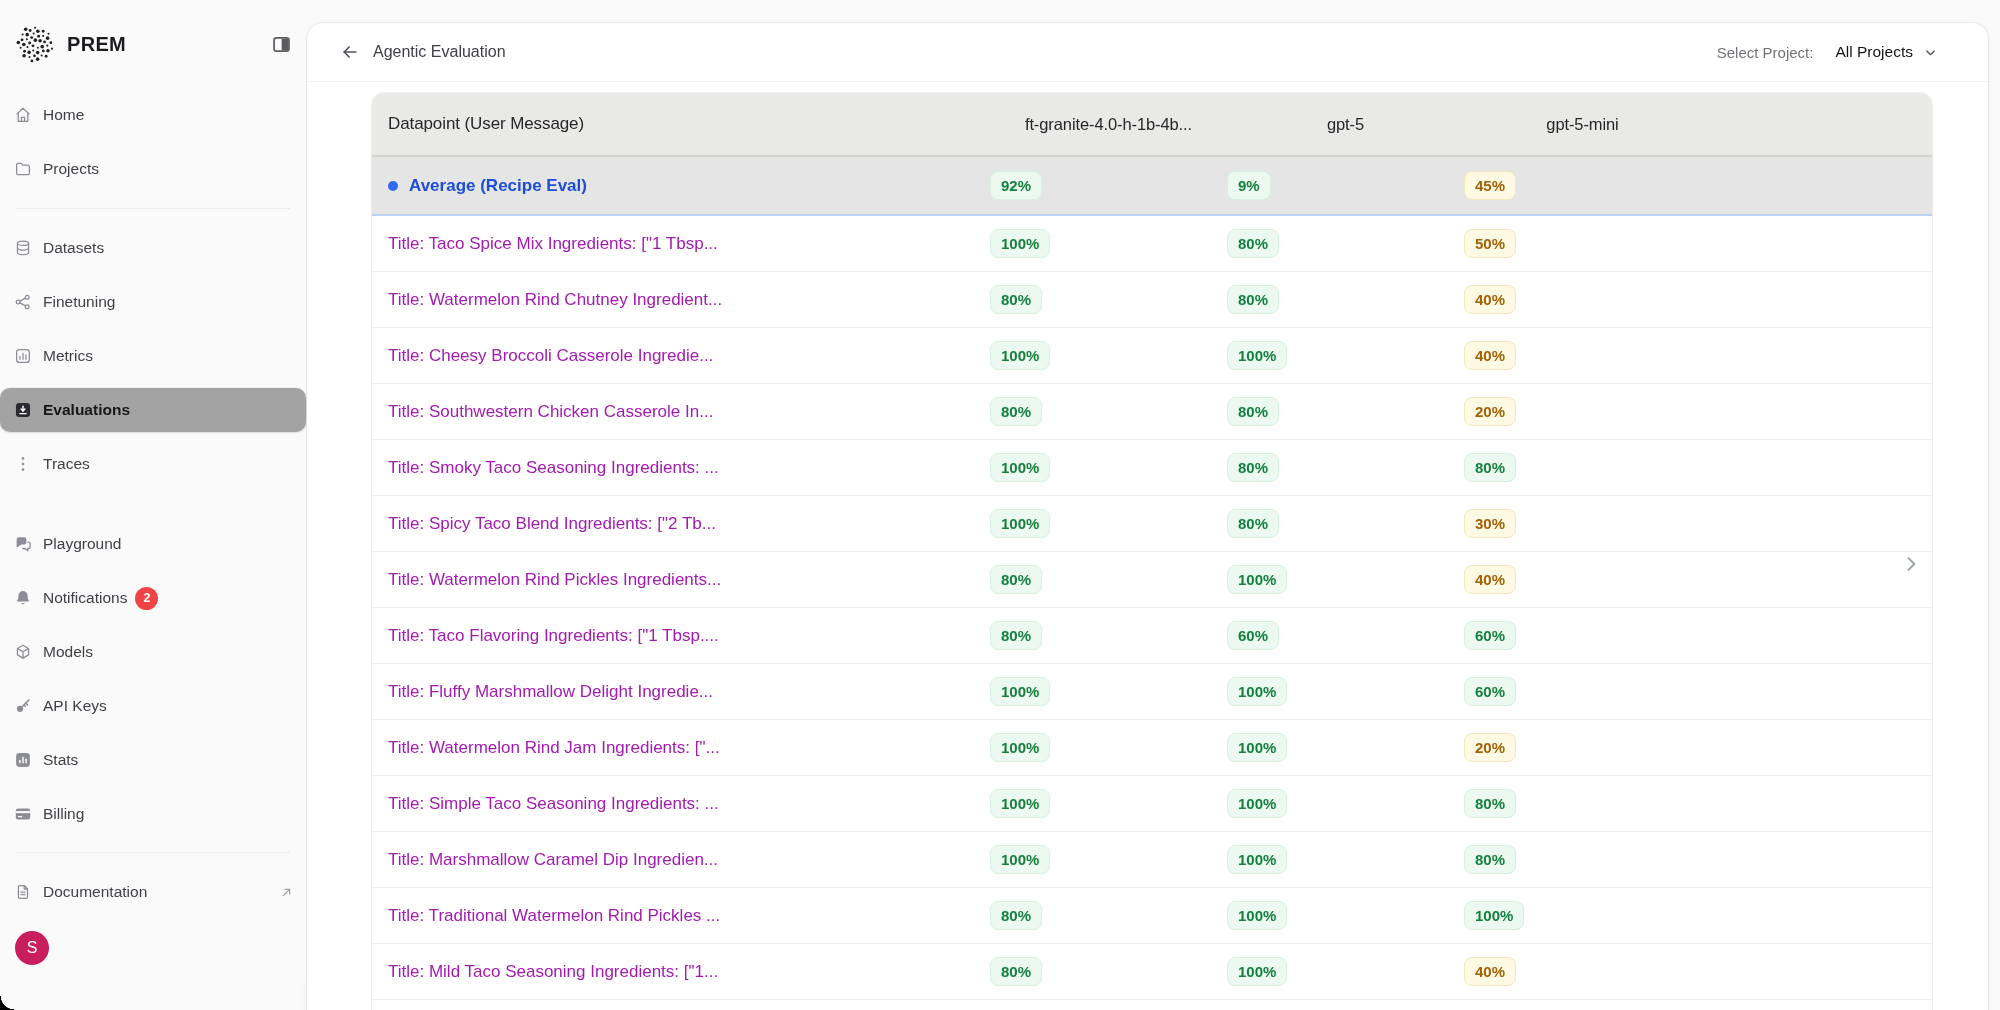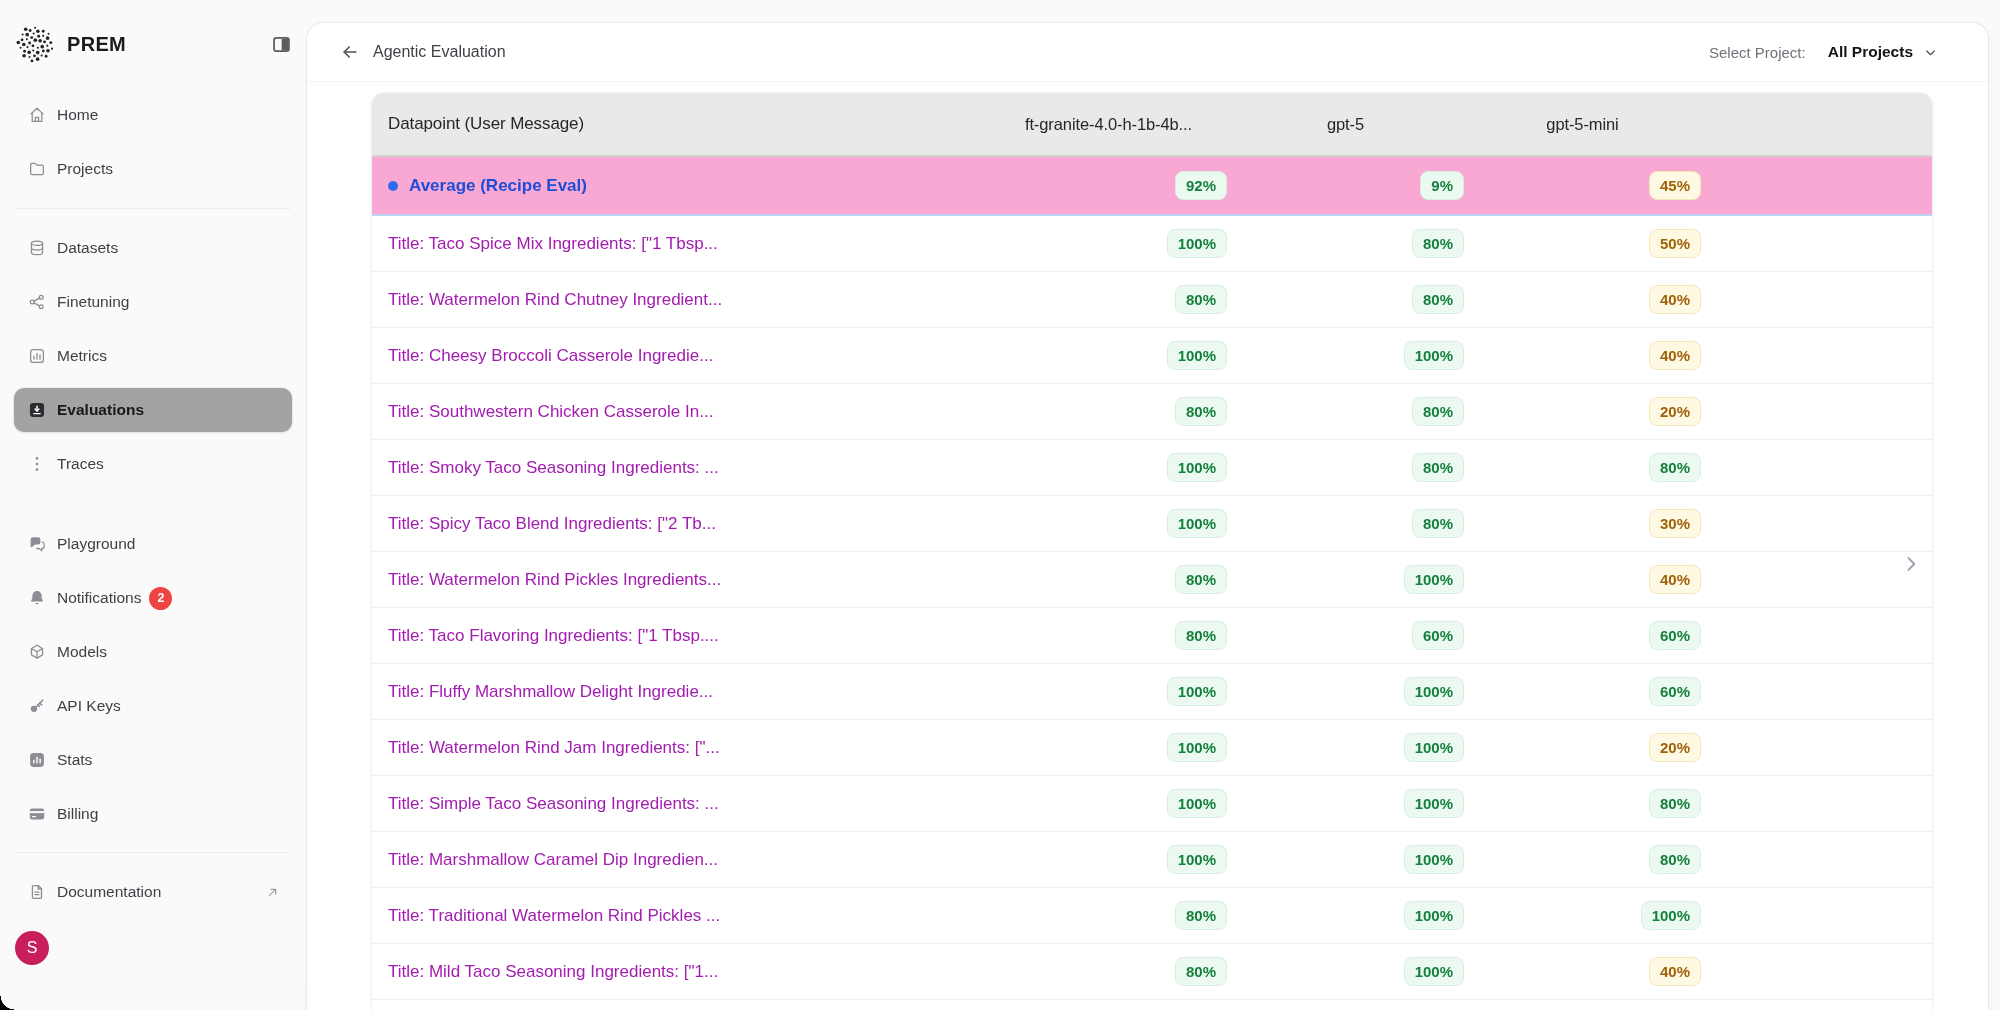--- a/index.html
+++ b/index.html
@@ -9,21 +9,21 @@
     font-family:"Liberation Sans","DejaVu Sans",sans-serif;
     -webkit-font-smoothing:antialiased;
   }
   
   .sidebar{position:absolute;left:0;top:0;width:306px;height:982px;background:#fafafa;display:flex;flex-direction:column;z-index:2}
   .side-top{display:flex;align-items:center;padding:22px 14px 0 15px;height:44px}
   .logo{width:40px;height:40px;flex:0 0 40px}
   .logo circle{fill:#232323}
   .brand-name{font-size:20px;font-weight:700;color:#1b1b1f;margin-left:12px;letter-spacing:.3px}
   .panel-toggle{margin-left:auto;width:22px;height:22px;cursor:pointer;display:flex;align-items:center;justify-content:center}
-  .nav{padding:0 14px;display:flex;flex-direction:column}
+  .nav{padding:0 0;display:flex;flex-direction:column}
   .nav.first{margin-top:27px}
   .item{display:flex;align-items:center;height:44px;margin-bottom:10px;padding-left:14px;border-radius:10px;font-size:15.5px;color:#3f3f46;cursor:pointer;position:relative}
   .item .ic{width:18px;height:18px;flex:0 0 18px;color:#8d8d95;display:flex;align-items:center;justify-content:center}
   .item .lbl{margin-left:11px;white-space:nowrap}
   .item.active{background:#a3a3a3;box-shadow:0 0 0 1px rgba(0,0,0,.04),0 1px 3px rgba(0,0,0,.08);font-weight:600;color:#18181b}
   .item.active .ic{color:#2b2b30}
   .red-badge{margin-left:8px;min-width:23px;height:23px;border-radius:50%;background:#ef4444;color:#fff;font-size:12.5px;font-weight:700;display:flex;align-items:center;justify-content:center}
   .ext{margin-left:auto;margin-right:12px;color:#a1a1aa;display:flex}
   .divider{height:1px;background:#ebebe9;margin:7px 16px 17px 16px}
   .divider.second{margin-top:6px}
@@ -32,36 +32,36 @@
   .avatar{width:34px;height:34px;border-radius:50%;background:#c81e5e;color:#fff;font-size:16px;display:flex;align-items:center;justify-content:center;cursor:pointer}
   
   .card{position:absolute;left:307px;top:23px;width:1681px;height:1002px;background:#fff;border-radius:16px 16px 0 0;
         box-shadow:0 0 0 1px rgba(0,0,0,.05),0 2px 8px rgba(0,0,0,.05);overflow:hidden;z-index:1}
   .card-nav{height:58px;display:flex;align-items:center;padding:0 50px 0 30px;border-bottom:1px solid #f4f4f2}
   .back-btn{width:26px;height:26px;display:flex;align-items:center;justify-content:center;color:#52525b;cursor:pointer}
   .card-title{font-size:16px;color:#3f3f46;margin-left:10px}
   .nav-right{margin-left:auto;display:flex;align-items:center}
   .sp-label{font-size:15px;color:#71717a;margin-right:22px}
   .sp-select{display:flex;align-items:center;cursor:pointer}
-  .sp-value{font-size:15.5px;font-weight:700;color:#141417}
+  .sp-value{font-size:15.5px;font-weight:400;color:#141417}
   .sp-chev{margin-left:10px;color:#52525b;display:flex}
   
   .tbl{position:absolute;left:65px;top:70px;width:1560px;border-radius:12px 12px 0 0;overflow:hidden;
        box-shadow:0 0 0 1px rgba(0,0,0,.045),0 1px 4px rgba(0,0,0,.05);background:#fff}
   .grid{display:grid;grid-template-columns:618px 237px 237px 237px 1fr;align-items:center}
   .thead{height:62px;background:#e9e9e7;border-bottom:2px solid #d2d2ce}
   .th{font-size:17px;font-weight:400;color:#27272a;letter-spacing:-.1px}
   .th.dp{padding-left:16px}
   .th.model{text-align:center;font-size:16.5px}
   .trow{height:55px;background:#fff;border-bottom:1px solid #efefed;cursor:pointer}
-  .trow.avg{height:57px;background:#f9a8d4;border-bottom:2px solid #b9d3f2}
+  .trow.avg{height:57px;background:#e5e5e5;border-bottom:2px solid #b9d3f2}
   .tcell-title{padding-left:16px;font-size:17px;color:#a21caf;white-space:nowrap;overflow:hidden;display:flex;align-items:center}
   .trow.avg .tcell-title{color:#1d4ed8;font-weight:600}
   .bullet{width:10px;height:10px;border-radius:50%;background:#2e6bf0;margin-right:11px;flex:0 0 10px}
-  .vcell{display:flex;justify-content:flex-end}
+  .vcell{display:flex;justify-content:flex-start}
   .pct{font-size:15px;font-weight:600;padding:4px 10px;border-radius:8px;line-height:1.3;border:1px solid transparent}
   .pct.green{background:#ecf9f1;border-color:#d7efdf;color:#15803d}
   .pct.amber{background:#fdf9e3;border-color:#f2e8b9;color:#a16207}
   .scroll-next{position:absolute;left:1591px;top:528px;width:26px;height:26px;color:#9ca3af;display:flex;align-items:center;justify-content:center;cursor:pointer}
   .hscroll{position:absolute;left:65px;bottom:0;width:1560px;height:7px;background:#e6e6e4;border-radius:4px}
   .hscroll .thumb{width:56%;height:100%;background:#cdcdca;border-radius:4px}
   
   .corner-bl{position:absolute;left:0;top:996px;width:14px;height:14px;z-index:5;
              background:radial-gradient(circle 14px at 14px 0px,transparent 13px,#000 13.5px)}
 </style>

